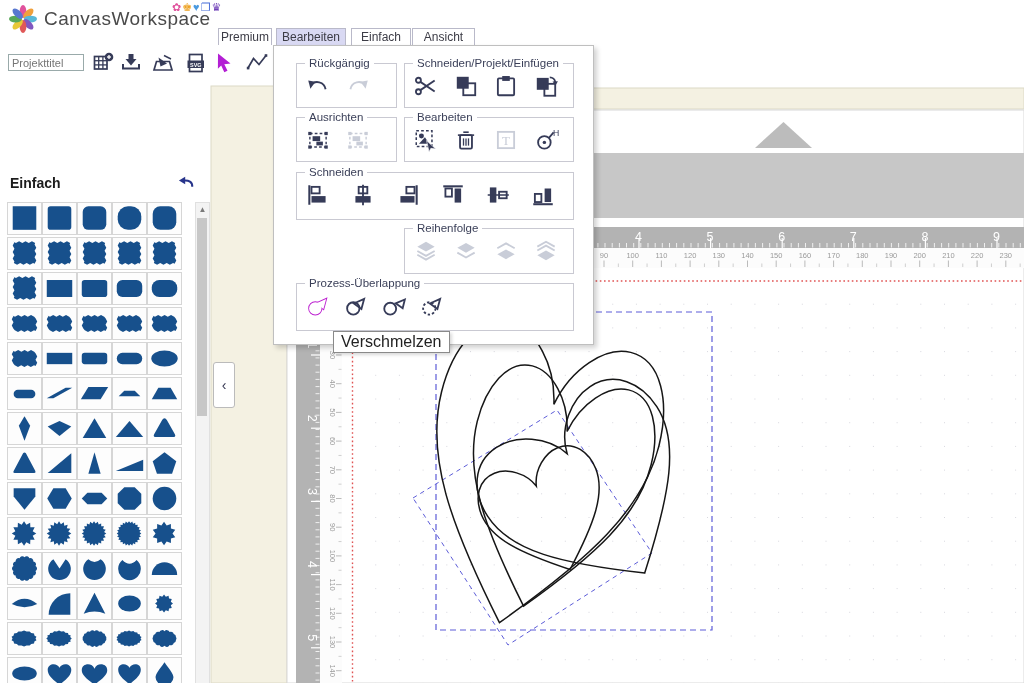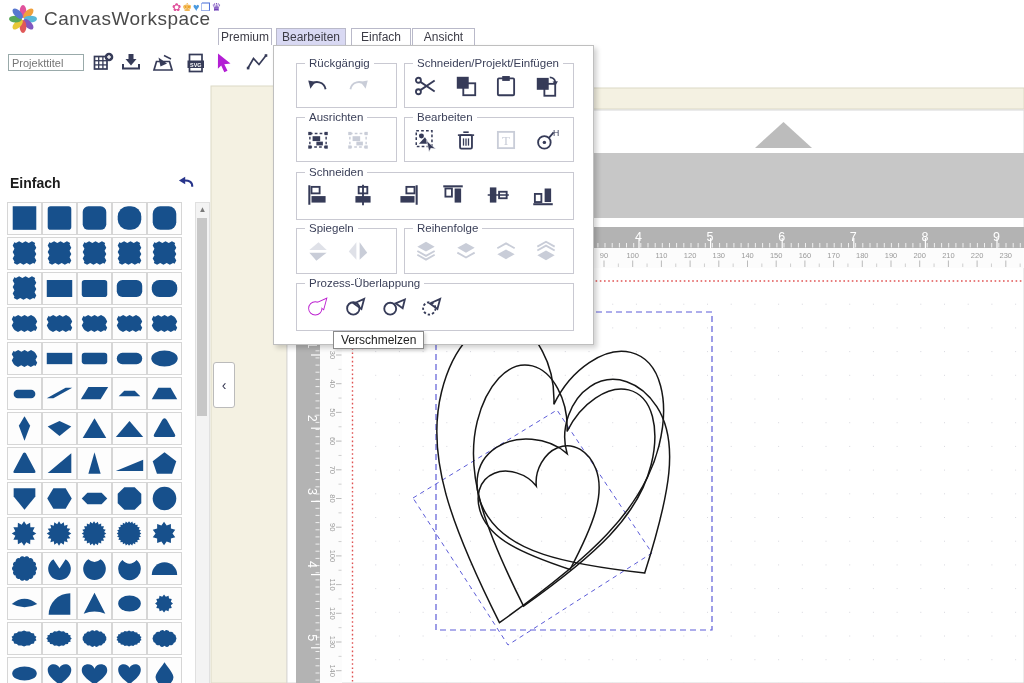--- a/index.html
+++ b/index.html
@@ -45,21 +45,21 @@
                 justify-content:center;font-size:14px;color:#333550;cursor:pointer;}
   
   .edit-panel{position:absolute;left:273px;top:45px;width:319px;height:298px;background:#fff;
               border:1px solid #bfbfbf;box-shadow:3px 3px 5px rgba(0,0,0,.18);z-index:10;}
   .grp{position:absolute;border:1px solid #c9c9d2;}
   .grp-label{position:absolute;top:-7px;left:8px;background:#fff;padding:0 4px;font-size:11.5px;
              color:#3a3f58;white-space:nowrap;}
   .grp-items{position:absolute;left:8px;top:9px;display:flex;align-items:center;}
   .mi{width:26px;height:26px;}
   .tooltip{position:absolute;left:333px;top:331px;background:#fff;border:1px solid #8a8a8a;
-           padding:1px 7px;font-size:12px;color:#222;z-index:12;box-shadow:2px 2px 3px rgba(0,0,0,.15);}
+           padding:1px 7px;font-size:16px;color:#222;z-index:12;box-shadow:2px 2px 3px rgba(0,0,0,.15);}
 </style>
 </head>
 <body>
 
 <div class="header">
   <div class="logo-wrap">
     <svg width="30" height="30" viewBox="0 0 24 24" id="logo-svg">
         <g transform="rotate(0 12 12)">
           <ellipse cx="12" cy="6" rx="2.7" ry="5.2" fill="#e0529c"></ellipse>
         </g>
@@ -912,33 +912,20 @@
             <rect x="13" y="9" width="7" height="6" fill="none" stroke="#363b58" stroke-width="1.7"></rect>
             <line x1="2.5" y1="12" x2="22" y2="12" stroke="#363b58" stroke-width="1.4"></line>
           </svg></span>
         <span><svg class="mi" viewBox="0 0 24 24">
             <line x1="3" y1="20.5" x2="21" y2="20.5" stroke="#363b58" stroke-width="1.9"></line>
             <rect x="4.5" y="11" width="6" height="7.5" fill="none" stroke="#363b58" stroke-width="1.7"></rect>
             <rect x="13.5" y="6" width="6" height="12.5" fill="#363b58"></rect>
           </svg></span>
       </div>
     </div>
-    <div class="grp" style="left:22px;top:182px;width:99px;height:44px">
-  <span class="grp-label">Spiegeln</span>
-  <div class="grp-items" style="gap:14px">
-        <span><svg class="mi" viewBox="0 0 24 24">
-            <polygon points="4,11 20,11 12.5,4" fill="#c9cdd8" opacity=".6"></polygon>
-            <polygon points="4,13.5 20,13.5 10.5,21" fill="#c9cdd8"></polygon>
-          </svg></span>
-        <span><svg class="mi" viewBox="0 0 24 24">
-            <polygon points="10.5,4 10.5,20 3.5,12.5" fill="#c9cdd8" opacity=".6"></polygon>
-            <polygon points="13.5,4 13.5,20 20.5,13.5" fill="#c9cdd8"></polygon>
-          </svg></span>
-      </div>
-    </div>
     <div class="grp" style="left:22px;top:237px;width:276px;height:46px">
   <span class="grp-label">Prozess-Überlappung</span>
   <div class="grp-items" style="gap:12px">
         <span><svg class="mi" viewBox="0 0 24 24">
             <g fill="none" stroke="#bc1fd0" stroke-width="1.7">
               <circle cx="9.5" cy="14.2" r="5.7"></circle>
               <polygon points="10,9.7 19.5,5.5 17,14.8"></polygon>
             </g>
             <circle cx="9.5" cy="14.2" r="5.7" fill="#fff"></circle>
             <polygon points="10,9.7 19.5,5.5 17,14.8" fill="#fff"></polygon>

